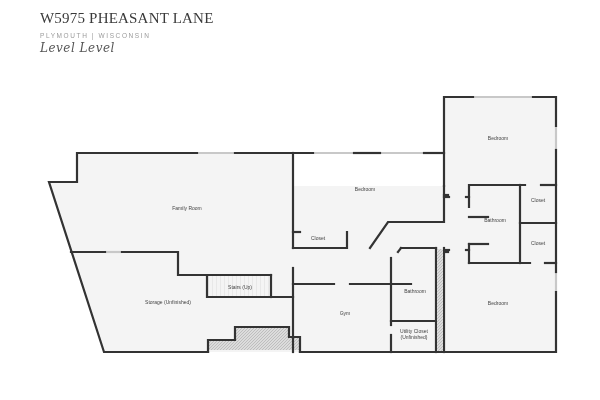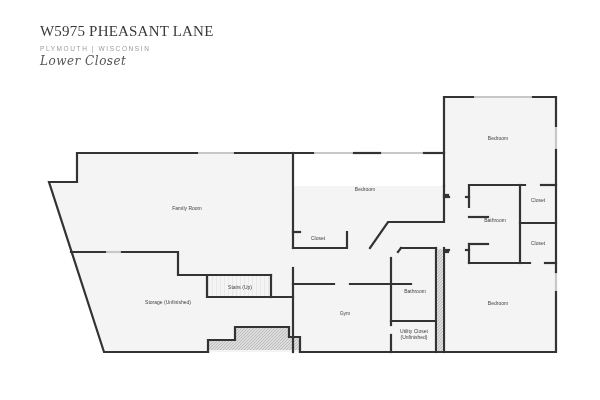--- a/index.html
+++ b/index.html
@@ -1,30 +1,30 @@
 <!DOCTYPE html>
 <html><head>
 <meta charset="utf-8">
 <style>
   html, body { margin: 0; padding: 0; background: #ffffff; }
   body { width: 600px; height: 400px; position: relative; overflow: hidden; font-family: "Liberation Sans", sans-serif; }
-  .header { position: absolute; left: 40px; top: 22px; }
+  .header { position: absolute; left: 40px; top: 9px; }
   .title { font-family: "Liberation Serif", "DejaVu Serif", serif; font-size: 15px; color: #3a3a3a; letter-spacing: 0.2px; line-height: 18px; }
   .subtitle { font-family: "Liberation Sans", sans-serif; font-size: 6.5px; color: #9a9a9a; letter-spacing: 1.6px; margin-top: 5px; }
   .level { font-family: "DejaVu Serif", serif; font-style: italic; font-size: 12px; color: #555; margin-top: 2px; letter-spacing: 0.5px; }
   svg.plan { position: absolute; left: 0; top: 0; }
   .lbl { position: absolute; font-size: 5px; color: #444; white-space: nowrap; transform: translate(-50%, -50%); text-align: center; line-height: 6px; font-family: "Liberation Sans", sans-serif; }
 </style>
 </head>
 <body>
 
 <div class="header">
   <div class="title">W5975 PHEASANT LANE</div>
   <div class="subtitle">PLYMOUTH | WISCONSIN</div>
-  <div class="level">Lower Closet</div>
+  <div class="level">Level Level</div>
 </div>
 
 <svg class="plan" width="600" height="400" viewBox="0 0 600 400">
   <defs>
     <pattern id="hatch" width="3" height="3" patternUnits="userSpaceOnUse">
       <rect width="3" height="3" fill="#dcdcdc"></rect>
       <path d="M0,3 L3,0" stroke="#aaaaaa" stroke-width="0.6"></path>
     </pattern>
     <pattern id="stairs" width="4" height="20" patternUnits="userSpaceOnUse">
       <rect width="4" height="20" fill="#f4f4f4"></rect>

